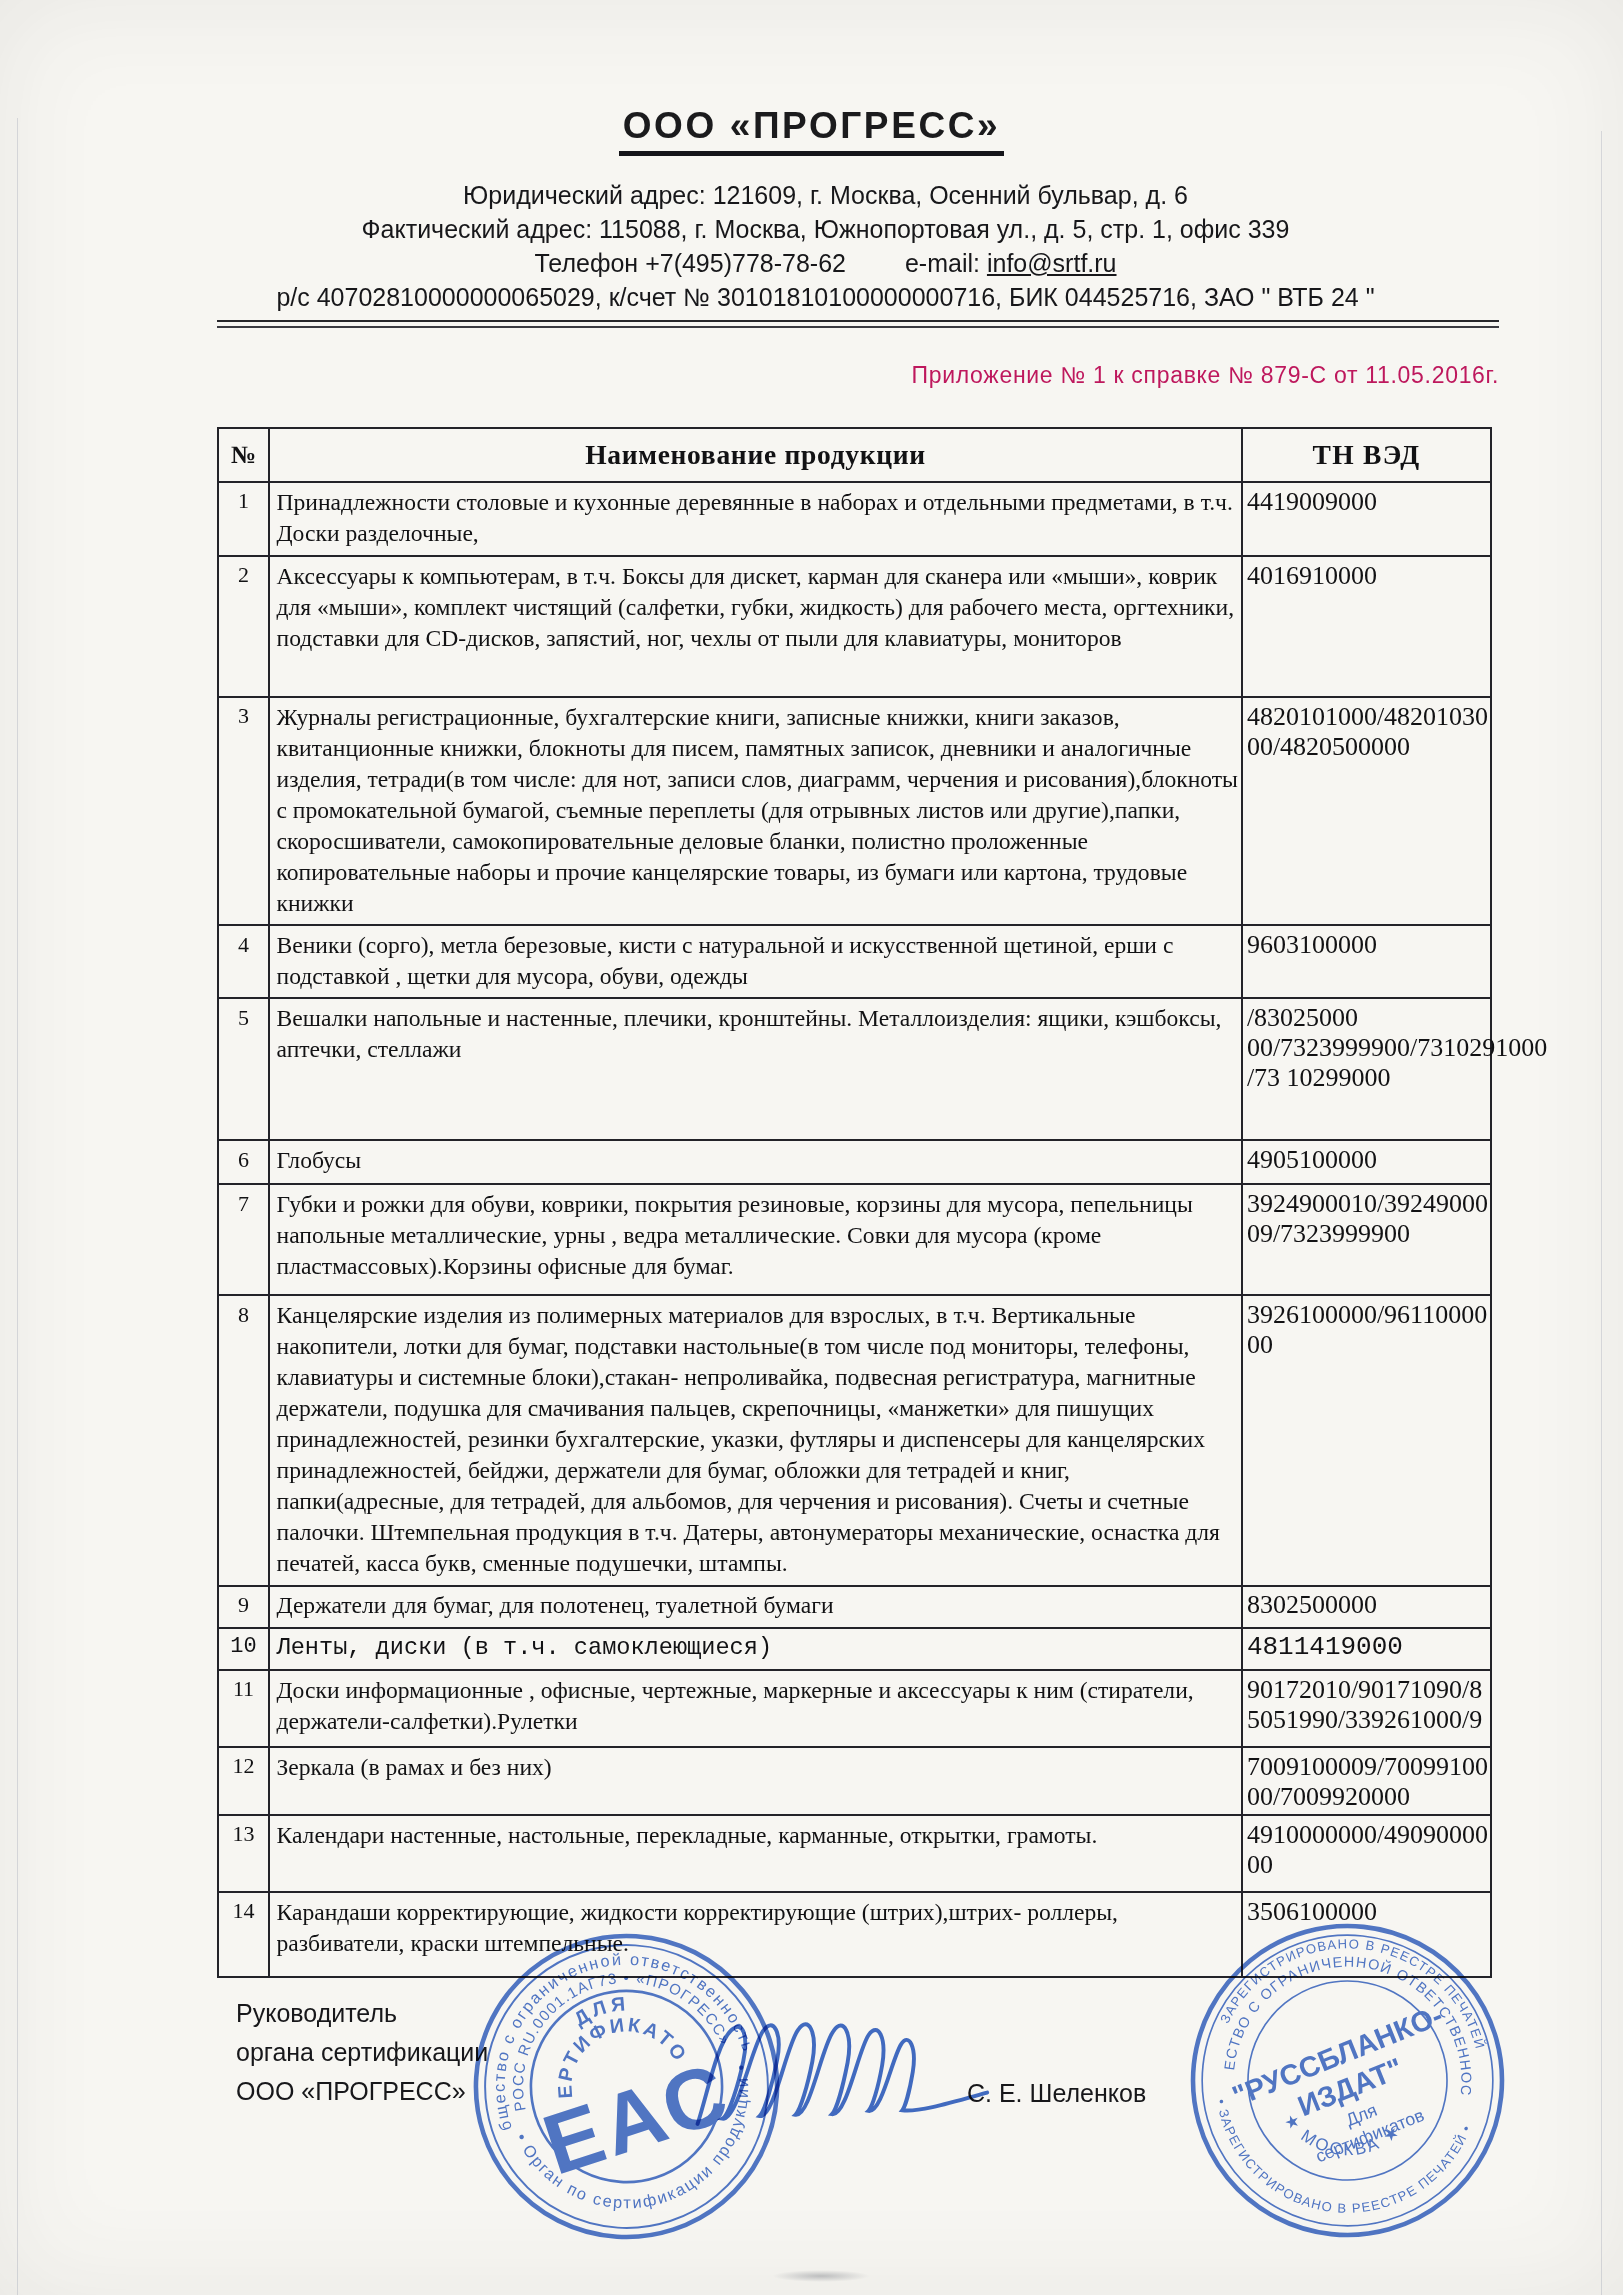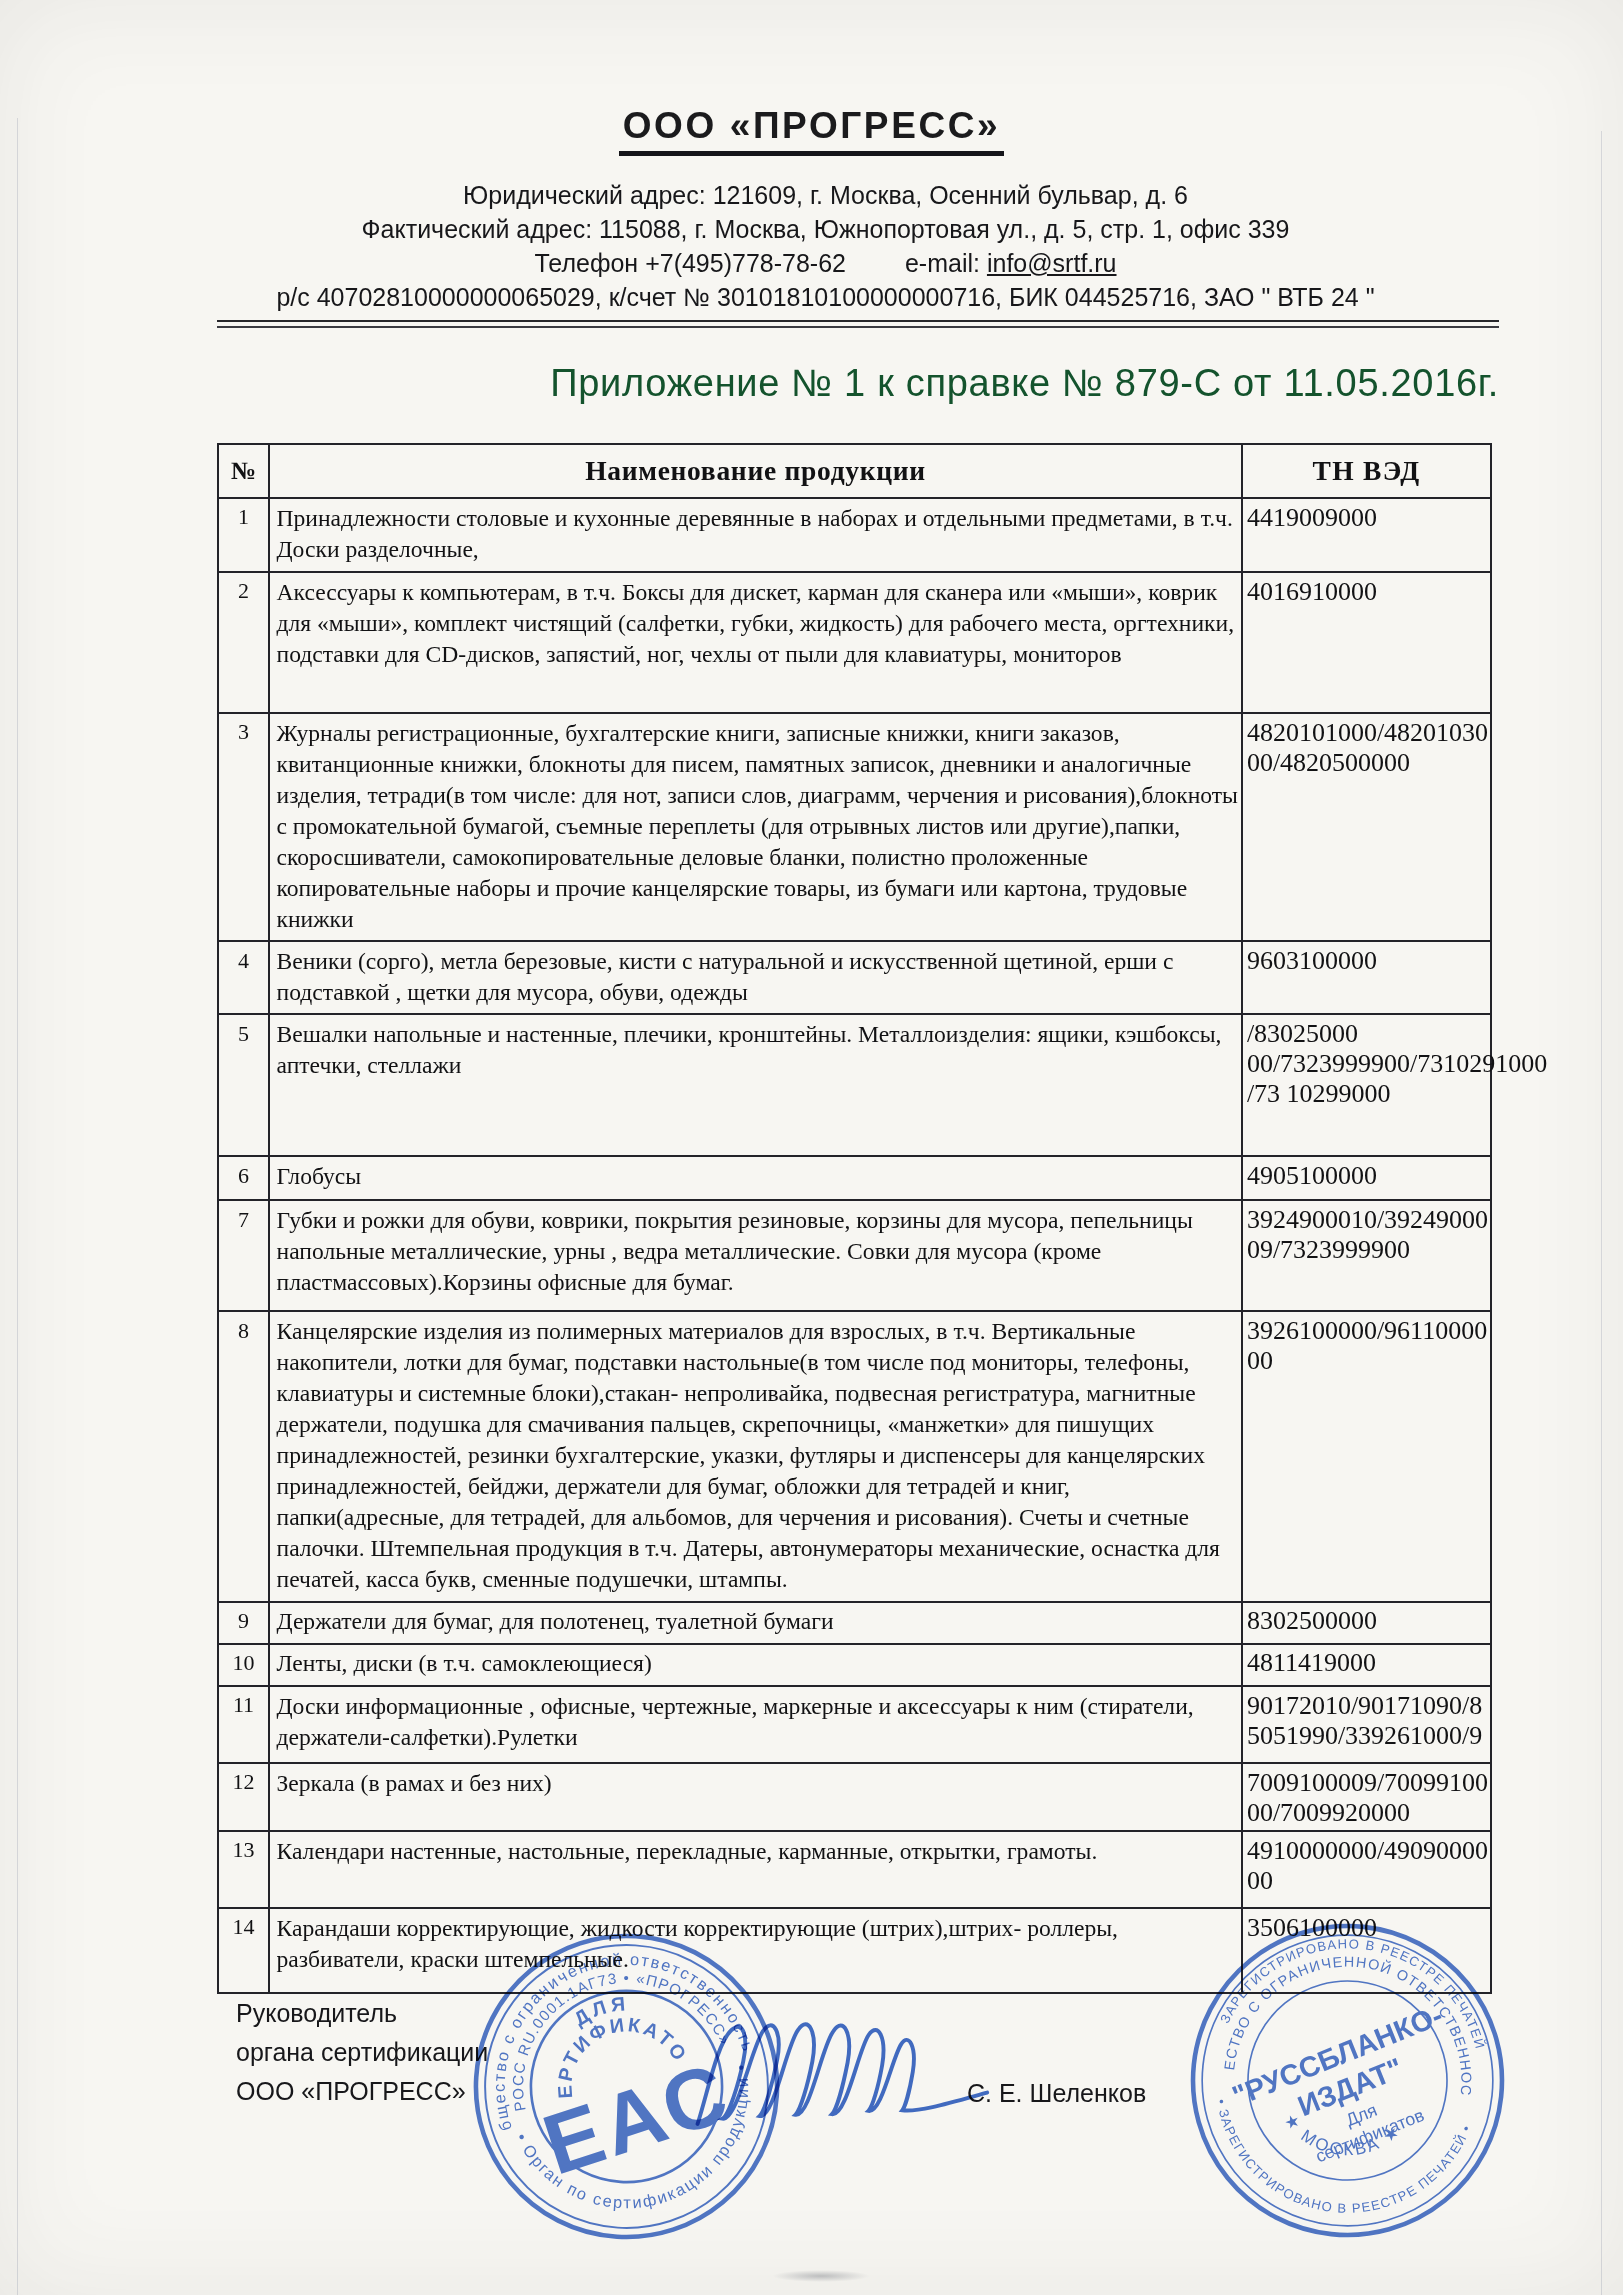--- a/index.html
+++ b/index.html
@@ -29,21 +29,21 @@
   .addr-line{white-space:nowrap;padding-left:28px;}
   .gap{display:inline-block;width:59px;}
   .email{text-decoration:underline;}
 
   .rule{
     margin:6.5px auto 0 217px;width:1282px;height:3.9px;
     border-top:2.6px solid #27272b;border-bottom:2px solid #3a3a40;
   }
   .annex{
     margin:34px 124px 0 0;text-align:right;
-    font-size:38px;color:#14532d;letter-spacing:0.7px;
+    font-size:23px;color:#be185d;letter-spacing:0.7px;
   }
 
   
   table.products{
     margin:38px 0 0 217px;width:1274px;
     border-collapse:collapse;table-layout:fixed;
     font-family:"Liberation Serif",serif;color:#121214;
   }
   table.products col.c-num{width:51px;}
   table.products col.c-name{width:973px;}
@@ -63,21 +63,21 @@
           letter-spacing:0;}
   #rows tr:nth-child(1){height:74px;}
   #rows tr:nth-child(2){height:141px;}
   #rows tr:nth-child(3){height:211px;}
   #rows tr:nth-child(4){height:73px;}
   #rows tr:nth-child(5){height:142px;}
   #rows tr:nth-child(6){height:44px;}
   #rows tr:nth-child(7){height:111px;}
   #rows tr:nth-child(8){height:249px;}
   #rows tr:nth-child(9){height:37px;}
-  #rows tr:nth-child(10){height:42px;}
+  #rows tr:nth-child(10){height:42px;font-family:Liberation Mono, monospace;}
   #rows tr:nth-child(11){height:77px;}
   #rows tr:nth-child(12){height:66px;}
   #rows tr:nth-child(13){height:77px;}
   #rows tr:nth-child(14){height:85px;}
 
   
   .sign-block{position:absolute;left:236px;top:1994px;
     font-size:25px;line-height:39px;color:#17171a;}
   .signer-name{position:absolute;left:967px;top:2079px;font-size:25px;color:#17171a;}
 

